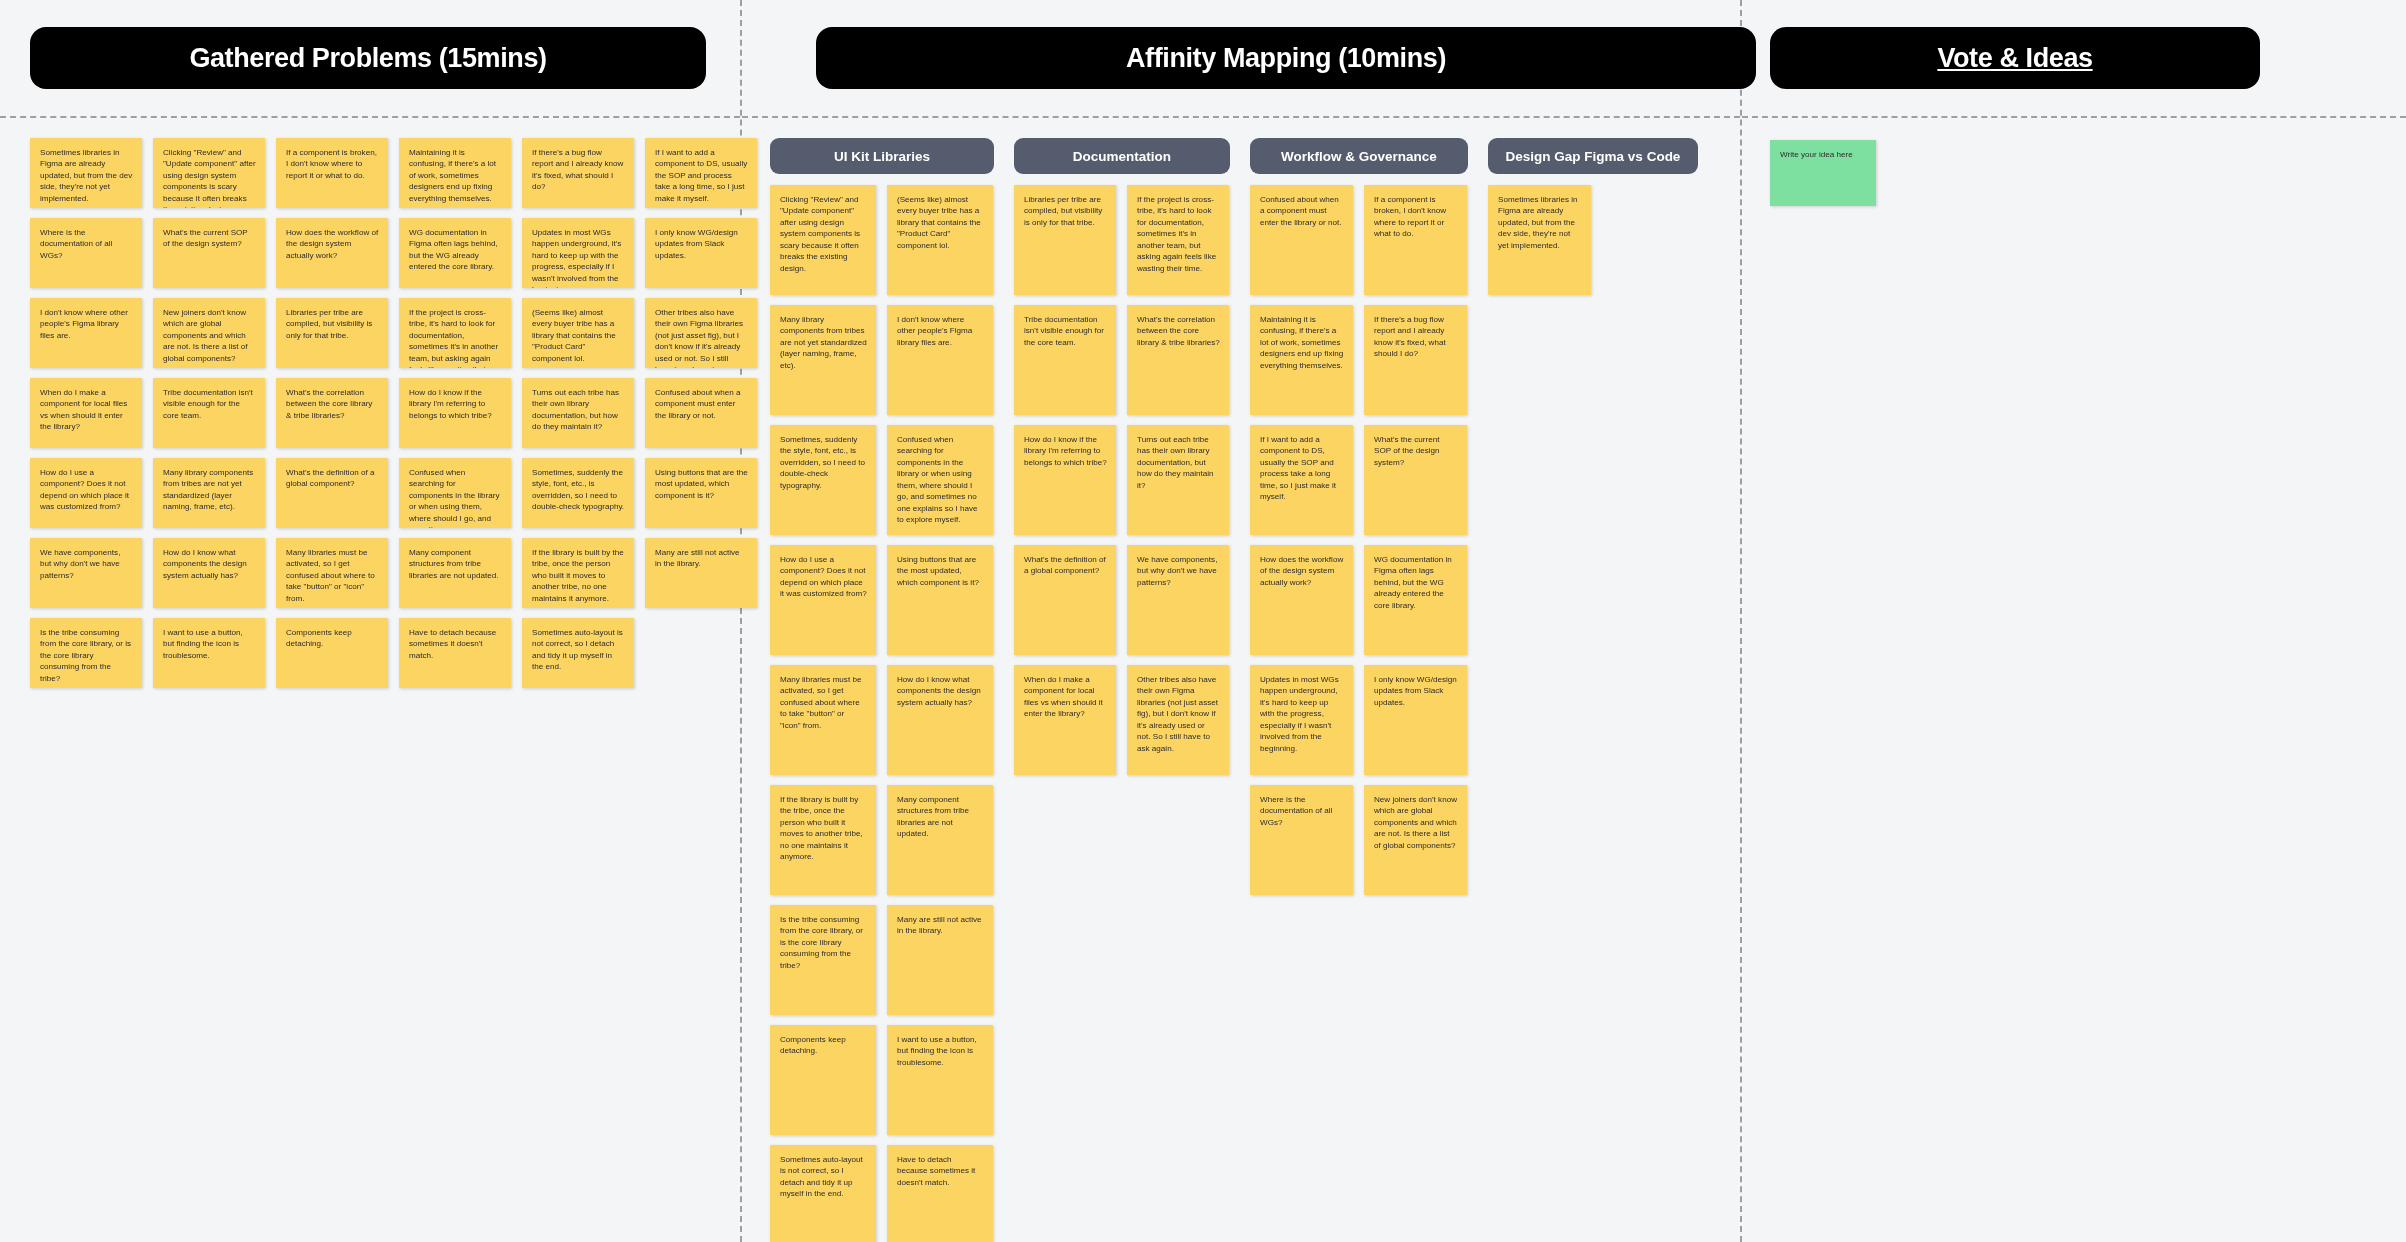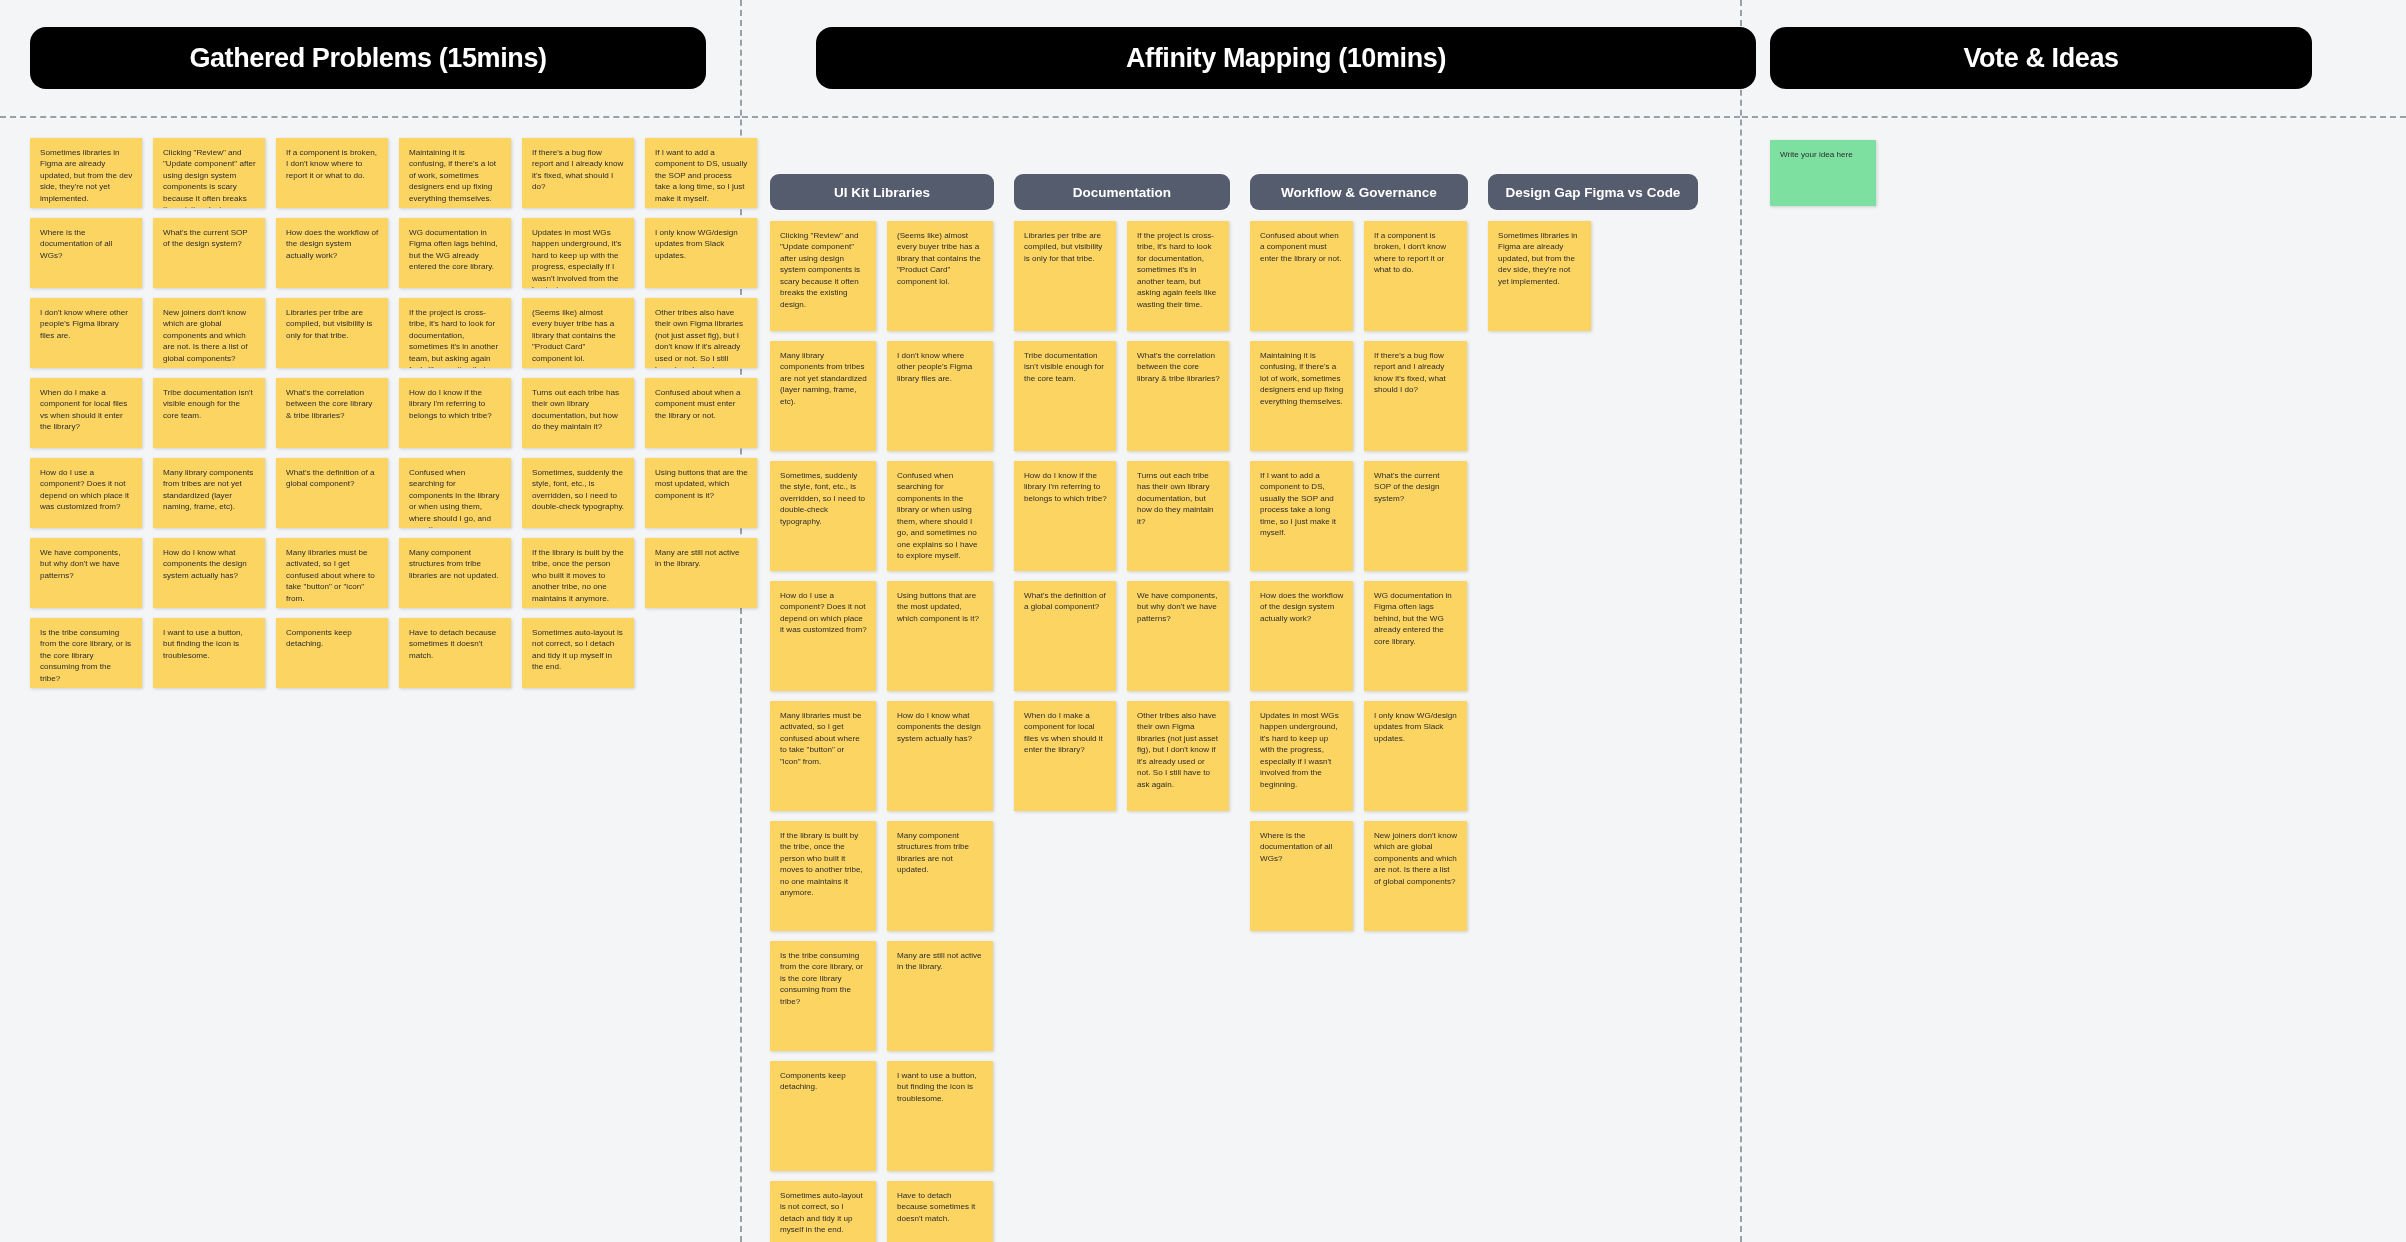--- a/index.html
+++ b/index.html
@@ -23,21 +23,21 @@
 
   
   .section-title {
     position: absolute; top: 27px; height: 62px;
     background: #000; border-radius: 16px;
     display: flex; align-items: center; justify-content: center;
     color: #fff; font-size: 27px; font-weight: 700; letter-spacing: -0.4px;
   }
   .st-gathered { left: 30px;   width: 676px; }
   .st-affinity { left: 816px;  width: 940px; }
-  .st-vote     { left: 1770px; width: 542px; }
+  .st-vote     { left: 1770px; width: 490px; text-decoration: underline; }
 
   
   .note {
     background: #fcd462;
     box-shadow: 1px 1px 3px rgba(0,0,0,.16);
     padding: 9px 9px 8px 10px;
     font-size: 8.1px; line-height: 1.42;
     color: #2c2c2c; overflow: hidden;
     word-wrap: break-word;
   }
@@ -55,21 +55,20 @@
   .affinity-cols {
     position: absolute; left: 770px; top: 138px;
     display: flex; gap: 20px; align-items: flex-start;
   }
   .aff-col { display: flex; flex-direction: column; }
   .cat-header {
     height: 36px; background: #555c6e; border-radius: 9px;
     display: flex; align-items: center; justify-content: center;
     color: #fff; font-size: 13.5px; font-weight: 700;
     margin-bottom: 11px;
-    margin-top: 36px;
   }
   .cat-notes { display: grid; gap: 10px 11px; }
   .cat-notes .note { height: 110px; }
   .col-ui   { width: 224px; }
   .col-ui   .cat-notes { grid-template-columns: repeat(2, 106px); }
   .col-doc  { width: 216px; }
   .col-doc  .cat-notes { grid-template-columns: repeat(2, 102px); }
   .col-wf   { width: 218px; }
   .col-wf   .cat-notes { grid-template-columns: repeat(2, 103px); }
   .col-gap  { width: 210px; }

